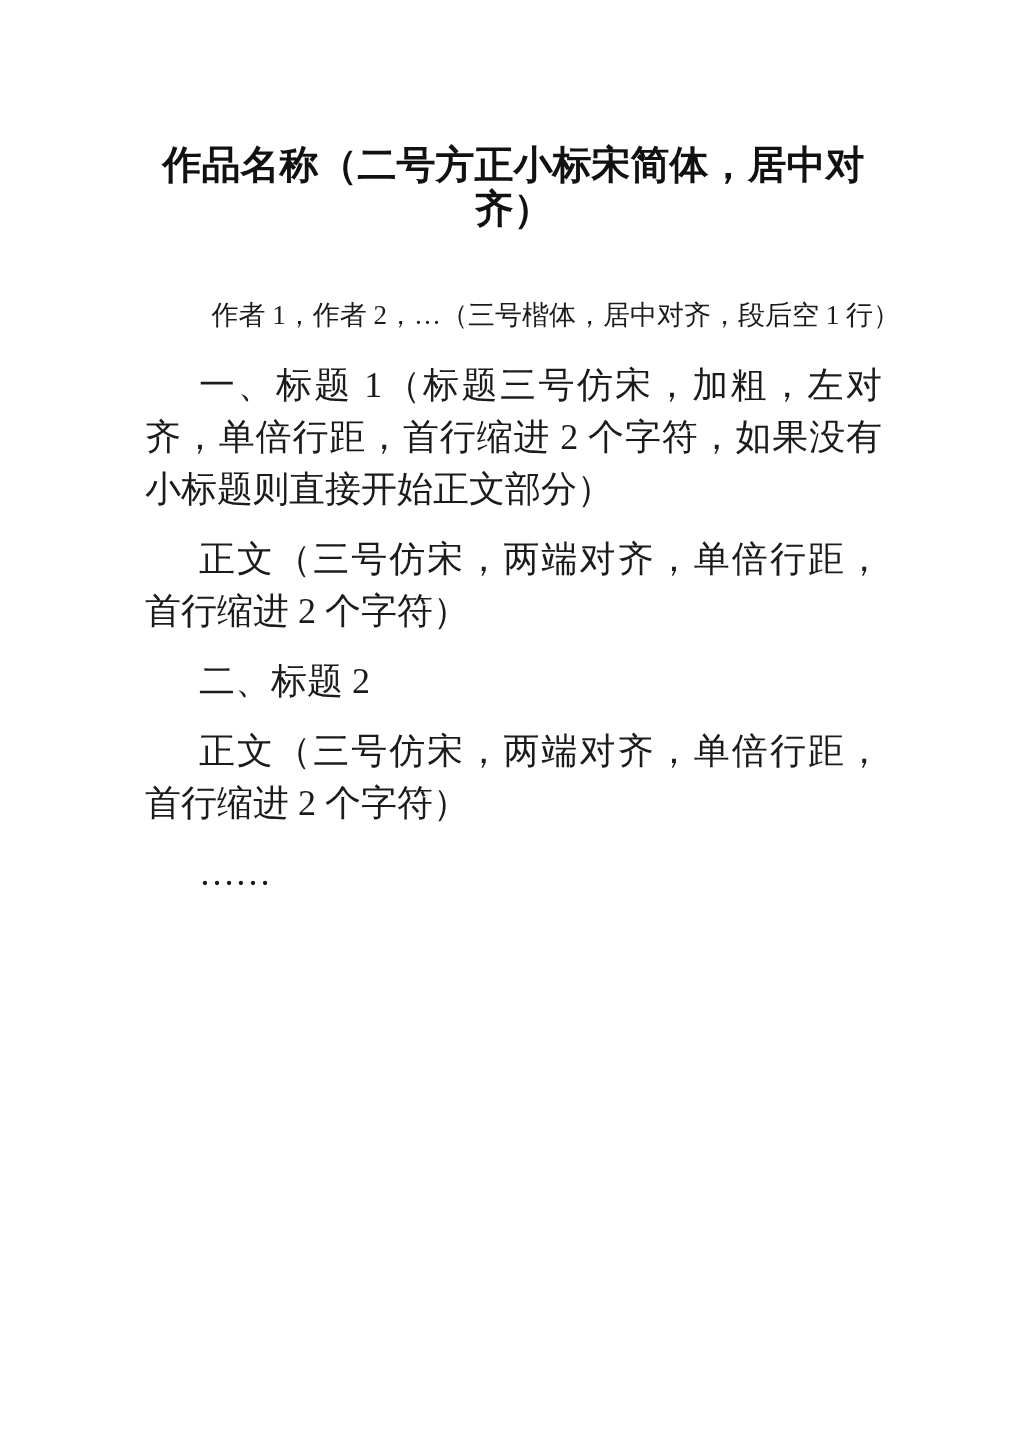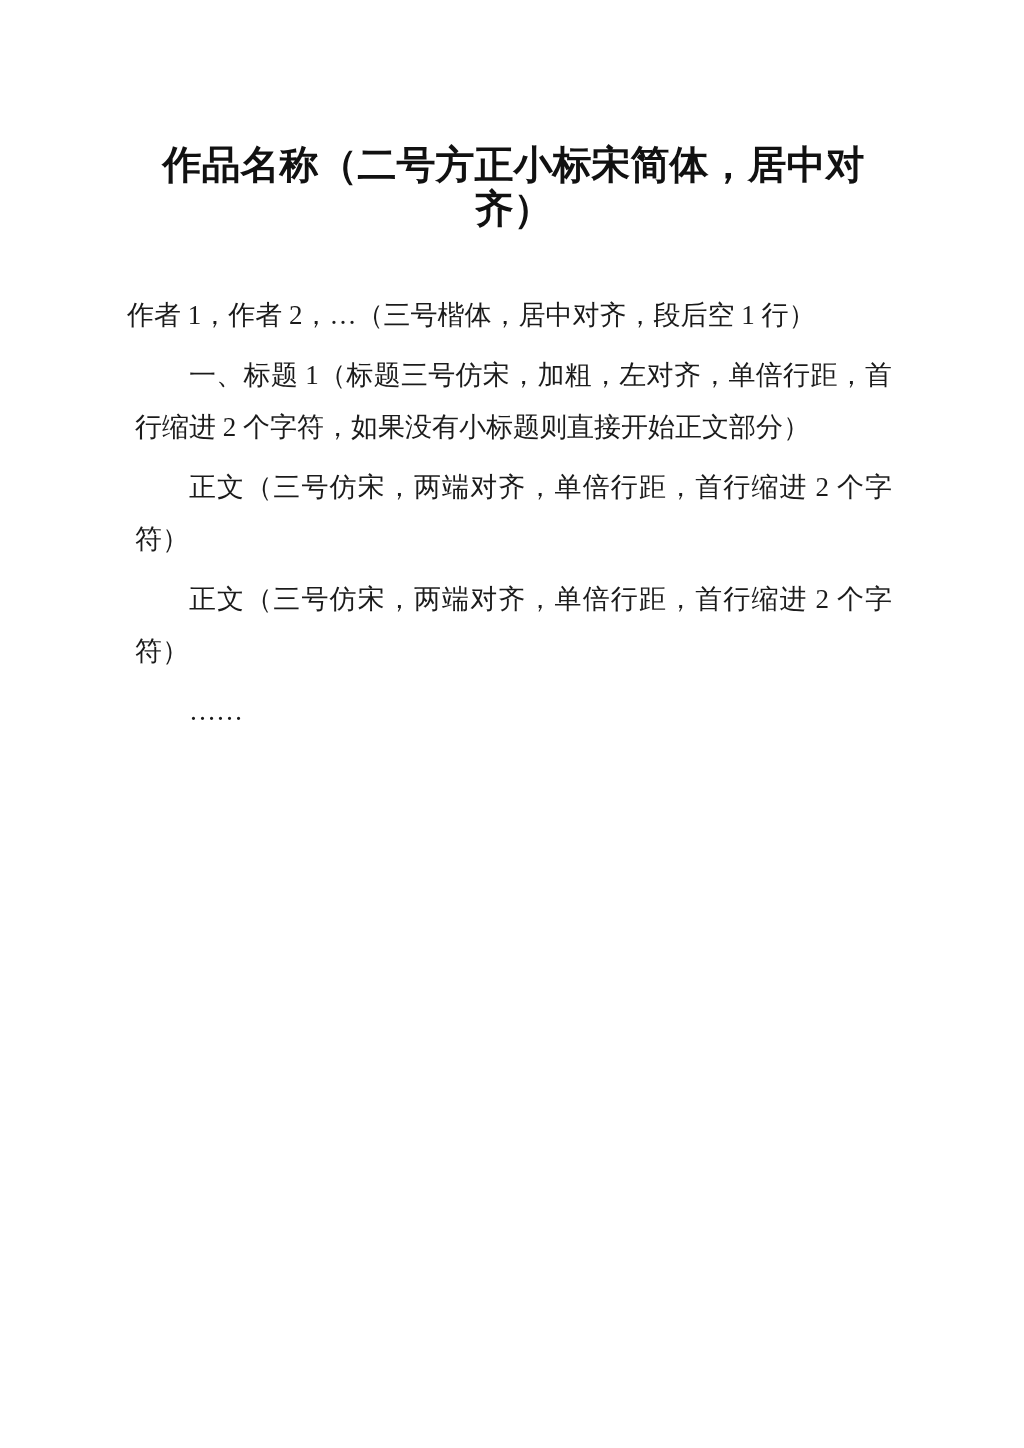--- a/index.html
+++ b/index.html
@@ -27,26 +27,26 @@
     font-size: 39px;
     font-weight: 700;
     line-height: 44px;
     text-align: center;
     color: #111111;
   }
   .author-line {
     margin: 58px 0 0 0;
     font-size: 27px;
     line-height: 52px;
-    text-align: left;
+    text-align: right;
     font-weight: 400;
   }
   .para {
-    margin: 8px;
-    font-size: 27px;
+    margin: 18px;
+    font-size: 36px;
     line-height: 52px;
     text-align: justify;
     text-indent: 54px;
     font-weight: 400;
   }
   .page-number {
     position: absolute;
     top: 1258px;
     left: 884px;
     width: 32px;
@@ -62,20 +62,21 @@
 <div class="page">
   <div class="content">
     <h1 class="doc-title">作品名称（二号方正小标宋简体，居中对齐）</h1>
 
     <p class="author-line">作者 1，作者 2，…（三号楷体，居中对齐，段后空 1 行）</p>
 
     <p class="para">一、标题 1（标题三号仿宋，加粗，左对齐，单倍行距，首行缩进 2 个字符，如果没有小标题则直接开始正文部分）</p>
 
     <p class="para">正文（三号仿宋，两端对齐，单倍行距，首行缩进 2 个字符）</p>
 
+    <p class="para">二、标题 2</p>
 
     <p class="para">正文（三号仿宋，两端对齐，单倍行距，首行缩进 2 个字符）</p>
 
     <p class="para">……</p>
 
   </div>
 
   <div class="page-number">7</div>
 </div>
 

